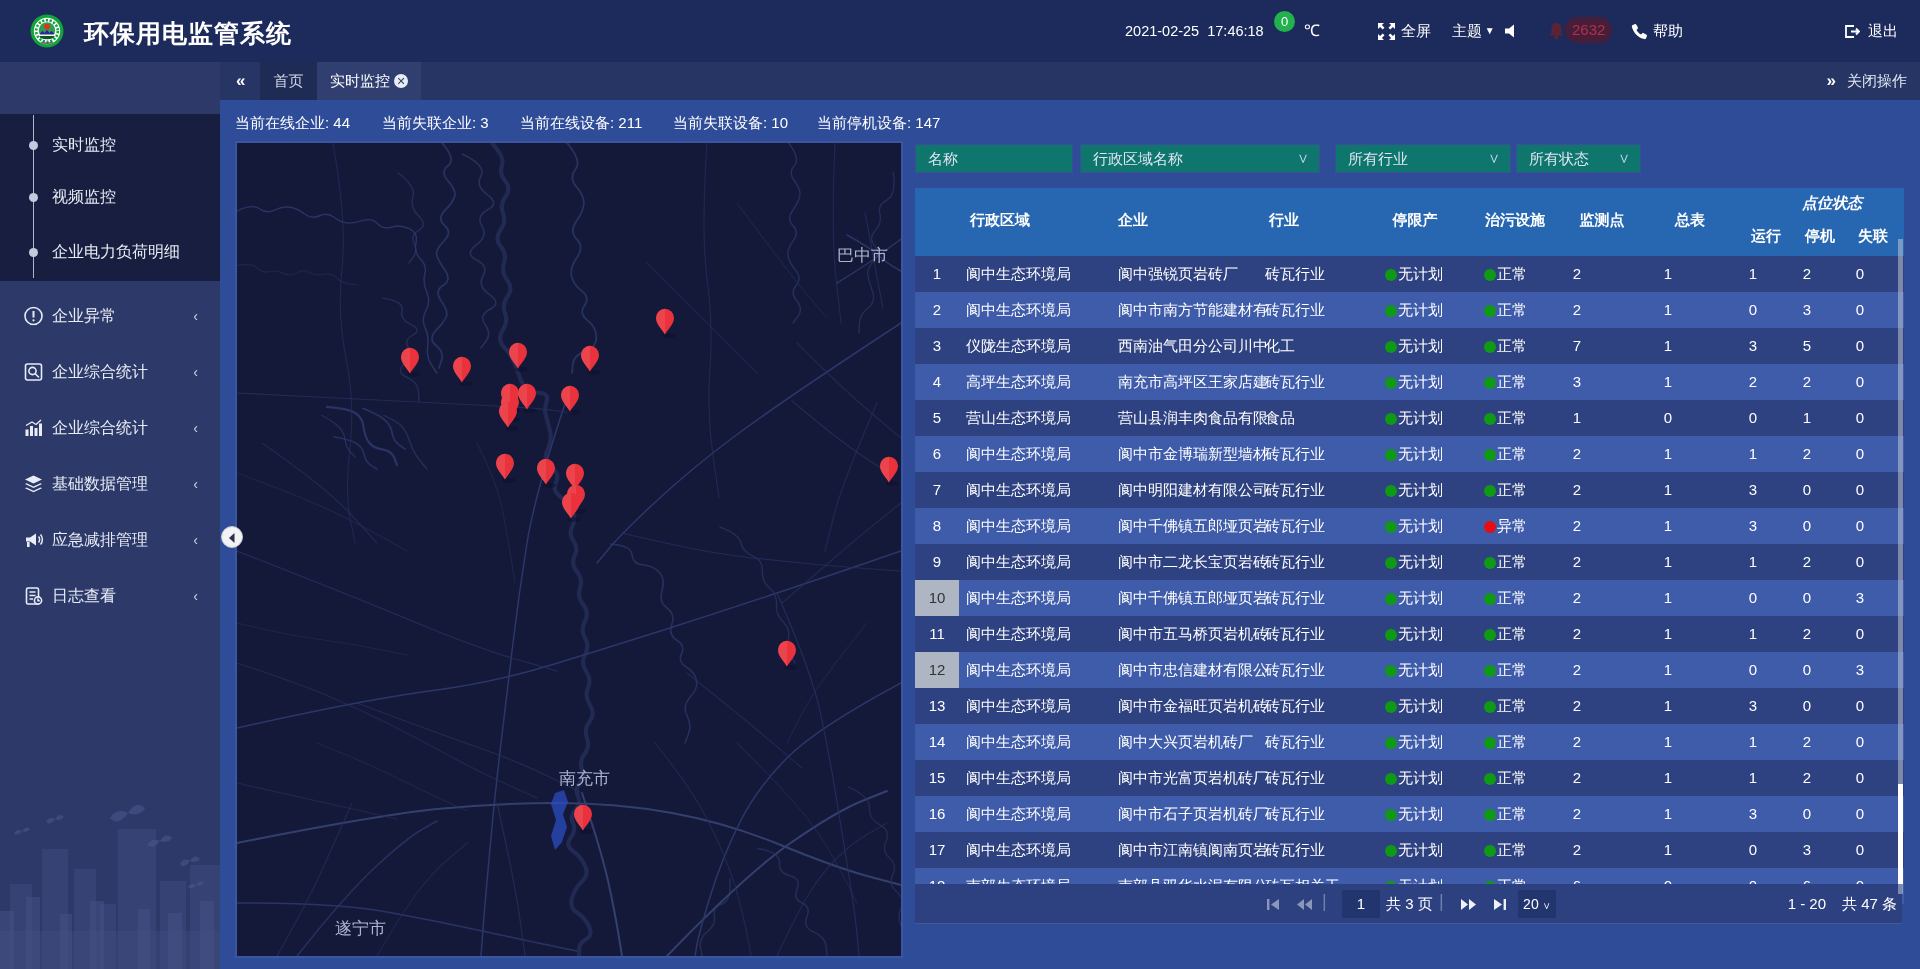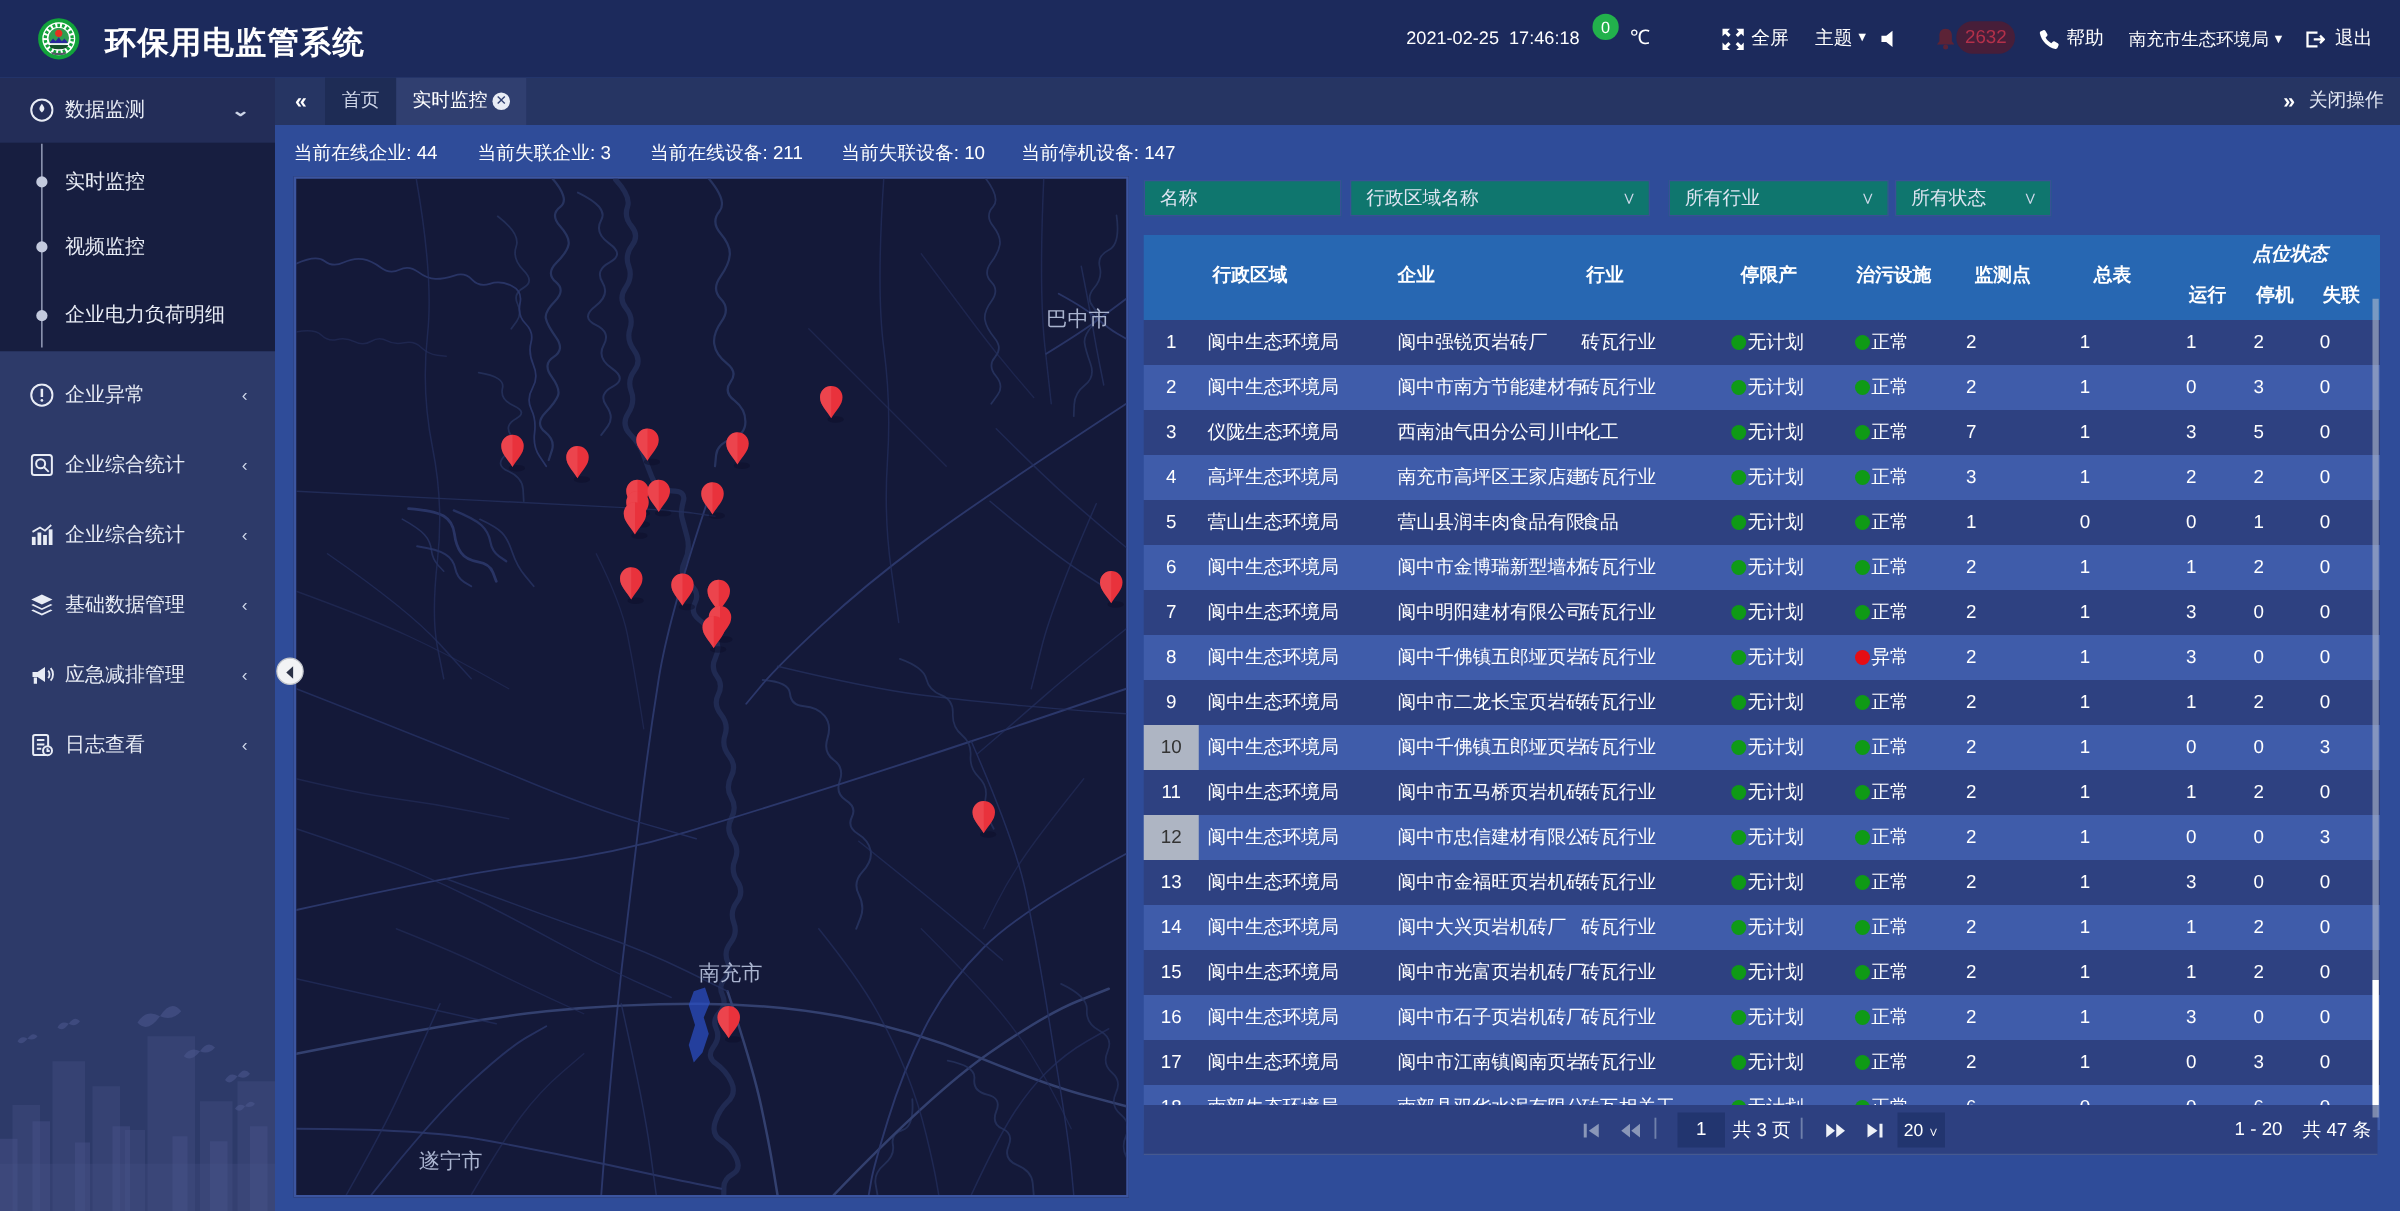--- a/index.html
+++ b/index.html
@@ -87,37 +87,28 @@
   </svg>
   <svg style="position:absolute;left:1548px;top:22px;" width="17" height="18" viewBox="0 0 17 18" fill="#5c2336">
     <path d="M8.5 1 C5 1 3.5 3.6 3.5 6.5 L3.5 11 L1.5 13.5 L15.5 13.5 L13.5 11 L13.5 6.5 C13.5 3.6 12 1 8.5 1 Z"></path>
     <circle cx="8.5" cy="15.5" r="2"></circle>
   </svg>
   <div class="hitem" style="left:1565px;top:17px;height:16px;line-height:26px;"><span style="display:inline-block;background:#471e39;color:#b3304a;border-radius:13px;padding:0 7px;height:26px;line-height:26px;font-size:15px;">2632</span></div>
   <svg style="position:absolute;left:1631px;top:23px;" width="17" height="17" viewBox="0 0 17 17" fill="#fff">
     <path d="M3.6 1.2 C4.3 0.9 5 1.1 5.4 1.8 L6.8 4.2 C7.1 4.8 7 5.5 6.5 6 L5.5 7 C6.3 8.7 8.3 10.7 10 11.5 L11 10.5 C11.5 10 12.2 9.9 12.8 10.2 L15.2 11.6 C15.9 12 16.1 12.7 15.8 13.4 L15 15.2 C14.7 15.9 14 16.3 13.3 16.1 C7.2 14.7 2.3 9.8 0.9 3.7 C0.7 3 1.1 2.3 1.8 2 Z"></path>
   </svg>
   <div class="hitem" style="left:1653px;">帮助</div>
-  <div class="hitem" style="left:1703px;font-size:14px;">南充市生态环境局<span style="font-size:10px;vertical-align:2px;"> ▼</span></div>
   <svg style="position:absolute;left:1843px;top:23px;" width="17" height="17" viewBox="0 0 17 17" fill="none" stroke="#fff" stroke-width="1.8">
     <path d="M11 3 L3 3 L3 14 L11 14" fill="none"></path>
     <path d="M8 8.5 L16 8.5 M13 5.5 L16 8.5 L13 11.5" fill="none"></path>
   </svg>
   <div class="hitem" style="left:1868px;">退出</div>
 </div>
 
 <div id="sidebar">
-  <div class="mitem" style="top:0;height:52px;background:#232d58;">
-    <svg width="19" height="19" viewBox="0 0 19 19">
-        <circle cx="9.5" cy="9.5" r="8.5" fill="none" stroke="#e8ecf5" stroke-width="1.6"></circle>
-        <path d="M9.5 4.5 C11.6 7.2 12.6 9.2 9.5 11.4 C6.4 9.2 7.4 7.2 9.5 4.5Z" fill="#e8ecf5"></path>
-      </svg>
-    <span class="txt">数据监测</span>
-      <span class="arr" style="font-size:13px;font-weight:bold;transform:translateY(-50%) scaleX(1.4);">⌄</span>
-  </div>
   <div id="submenu"></div>
   <div id="vline" style="top:53px;height:163px;"></div>
   <div class="dot" style="top:79px;"></div>
   <div class="dot" style="top:131px;"></div>
   <div class="dot" style="top:186px;"></div>
   <div class="sitem" style="top:73px;">实时监控</div>
   <div class="sitem" style="top:125px;">视频监控</div>
   <div class="sitem" style="top:180px;">企业电力负荷明细</div>
 
   <div class="mitem" style="top:226px;">

